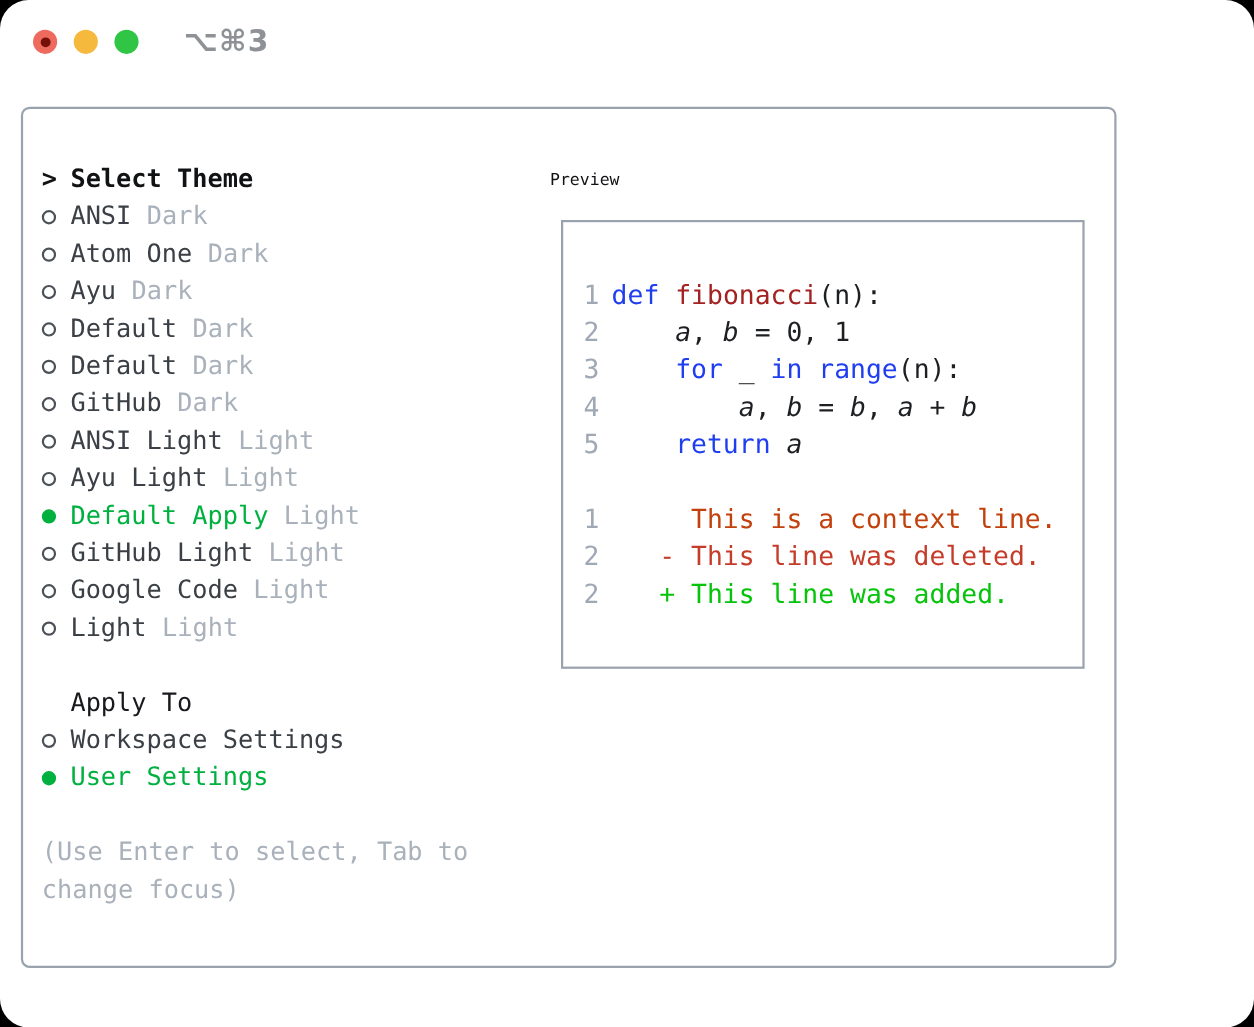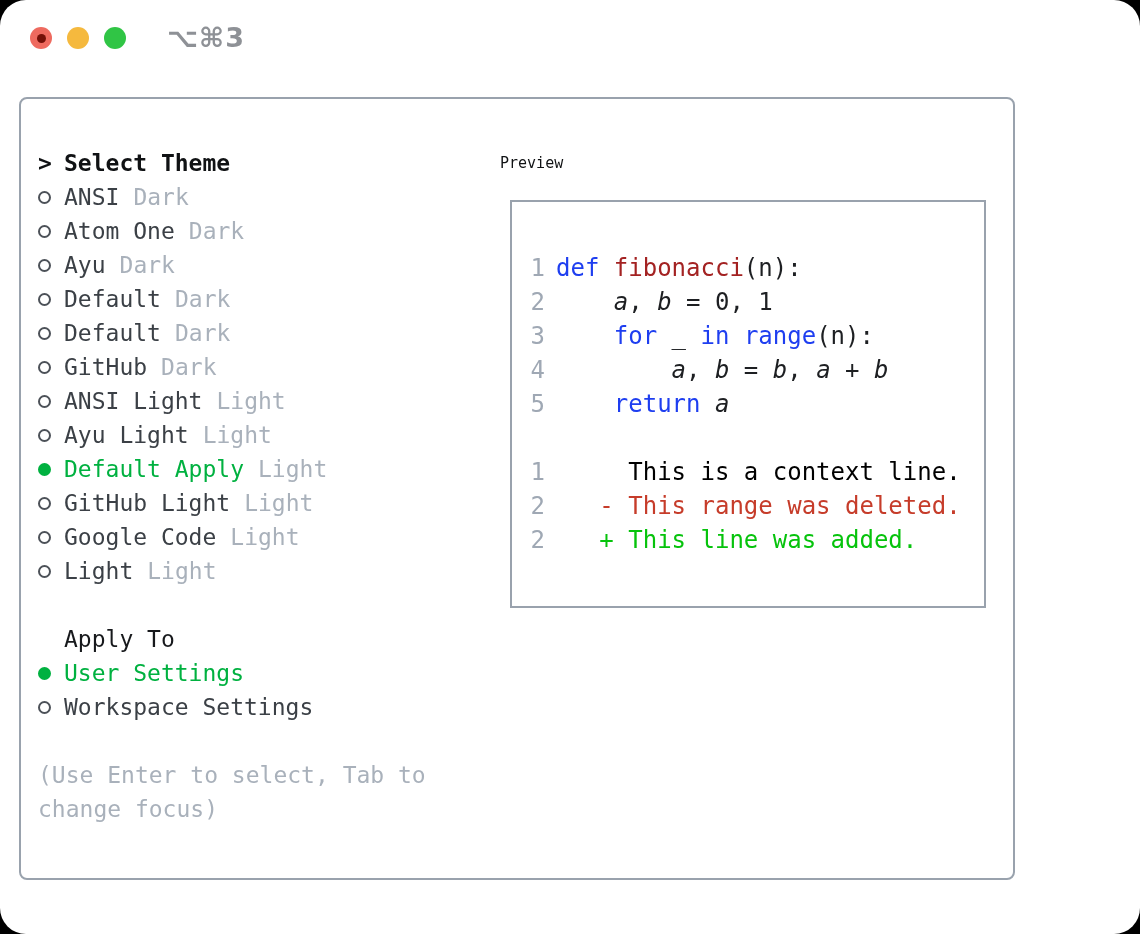--- a/index.html
+++ b/index.html
@@ -40,21 +40,21 @@
   .preview-title{position:absolute;left:479px;top:47px;height:34px;line-height:34px;
                  font-size:15px;font-weight:400;color:#101214;}
   .preview-box{position:absolute;left:489px;top:101px;width:476px;height:408px;box-sizing:border-box;
                border:2px solid #99a2ad;background:#fff;padding:49px 0 0 18px;overflow:hidden;}
   .pline{display:flex;height:34px;line-height:34px;font-size:24px;}
   .ln{width:15px;flex:none;text-align:right;color:#9fa8b4;margin-right:11px;}
   .codeseg{white-space:pre;color:#1d1f22;}
   .seg-kw{color:#1e3ef0;}
   .seg-fn{color:#a32222;}
   .seg-var{font-style:italic;}
-  .seg-ctx{color:#000000;}
+  .seg-ctx{color:#c2410c;}
   .seg-del{color:#c63c2a;}
   .seg-add{color:#06c30c;text-align:center;}
 </style>
 </head>
 <body>
 
 <div class="window">
 
   <div class="titlebar">
     <div class="lights">
@@ -174,33 +174,33 @@
 </div>
 
       <div class="spacer"></div>
 
       <div class="row">
         <span class="bullet"></span>
         <span class="apply-title">Apply To</span>
       </div>
 
       <div id="apply-list">
+  <div class="row">
+    <span class="bullet">
+              <span class="ring"></span>
+            </span>
+    <span class="name">Workspace Settings</span>
+
+  </div>
+
   <div class="row selected">
     <span class="bullet">
               <span class="ring"></span>
             </span>
     <span class="name">User Settings</span>
-
-  </div>
-
-  <div class="row">
-    <span class="bullet">
-              <span class="ring"></span>
-            </span>
-    <span class="name">Workspace Settings</span>
 
   </div>
 </div>
 
       <div class="spacer"></div>
 
       <div class="help">(Use Enter to select, Tab to change focus)</div>
     </div>
 
     <div class="preview-title">Preview</div>
@@ -235,21 +235,21 @@
     <span class="codeseg"></span>
   </div>
 
   <div class="pline">
     <span class="ln">1</span>
     <span class="codeseg"><span class="seg-ctx">     This is a context line.</span></span>
   </div>
 
   <div class="pline">
     <span class="ln">2</span>
-    <span class="codeseg"><span>   </span><span class="seg-del">- This range was deleted.</span></span>
+    <span class="codeseg"><span>   </span><span class="seg-del">- This line was deleted.</span></span>
   </div>
 
   <div class="pline">
     <span class="ln">2</span>
     <span class="codeseg"><span>   </span><span class="seg-add">+ This line was added.</span></span>
   </div>
 </div>
 
   </div>
 </div>

